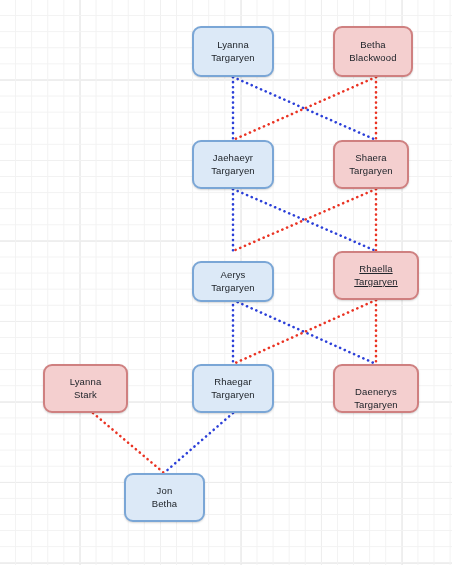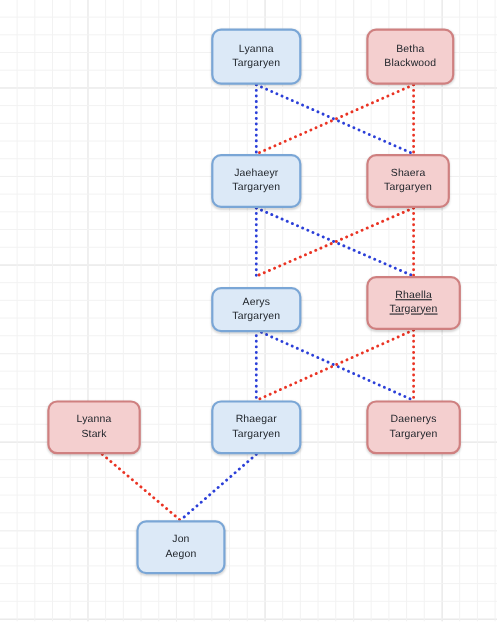--- a/index.html
+++ b/index.html
@@ -112,23 +112,23 @@
 Targaryen</div>
       </div>
       <div class="node pink" style="left: 43px; top: 364px; width: 85px; height: 49px;">
         <div class="label">Lyanna
 Stark</div>
       </div>
       <div class="node blue" style="left: 192px; top: 364px; width: 82px; height: 49px; align-items: center;">
         <div class="label">Rhaegar
 Targaryen</div>
       </div>
-      <div class="node pink" style="left: 333px; top: 364px; width: 86px; height: 49px;">
+      <div class="node pink" style="left: 333px; top: 364px; width: 86px; height: 49px; align-items: flex-end;">
         <div class="label">Daenerys
 Targaryen</div>
       </div>
       <div class="node blue" style="left: 124px; top: 473px; width: 81px; height: 49px;">
         <div class="label">Jon
-Aegon</div>
+Betha</div>
       </div>
     </div>
 
 </div>
 
 </body></html>

